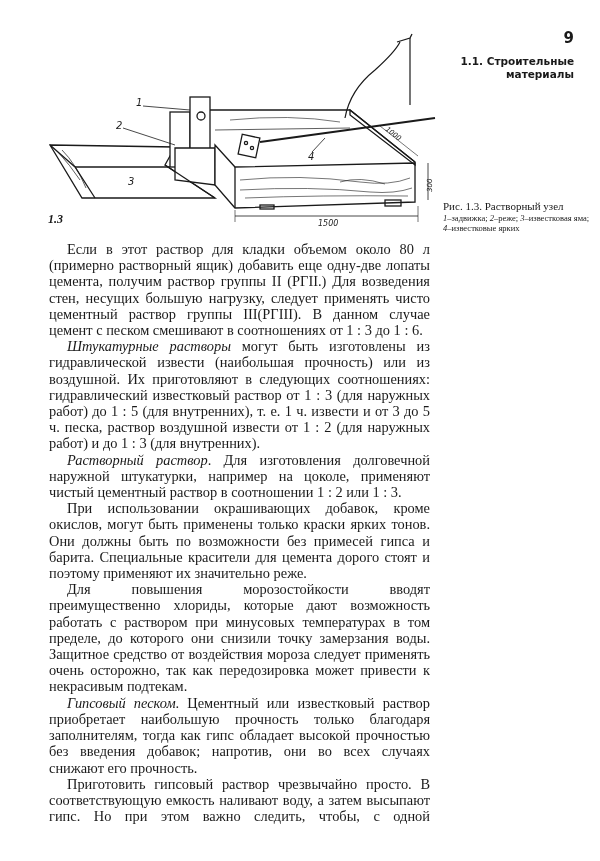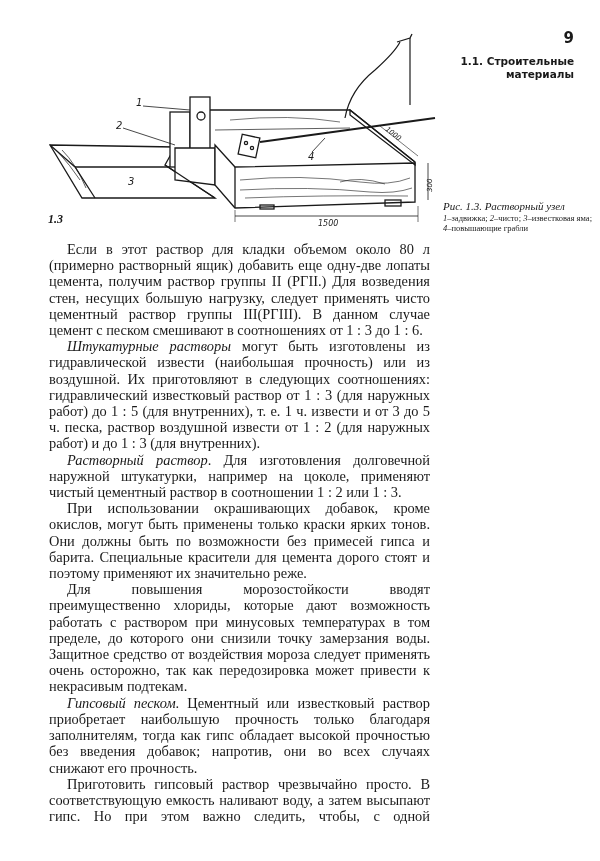--- a/index.html
+++ b/index.html
@@ -3,21 +3,21 @@
 <meta charset="utf-8">
 <style>
   html, body { margin: 0; padding: 0; background: #ffffff; }
   body { width: 600px; height: 861px; position: relative; overflow: hidden; font-family: "Liberation Serif", "DejaVu Serif", serif; color: #1a1a1a; }
   .page-number { position: absolute; right: 26px; top: 29px; font-family: "DejaVu Sans", "Liberation Sans", sans-serif; font-weight: bold; font-size: 15px; }
   .running-head { position: absolute; right: 26px; top: 55px; width: 140px; text-align: right; font-family: "DejaVu Sans", "Liberation Sans", sans-serif; font-weight: bold; font-size: 10.5px; line-height: 13px; }
   .figure { position: absolute; left: 40px; top: 30px; width: 400px; height: 205px; }
   .figure svg { width: 400px; height: 205px; }
   .fig-num { position: absolute; left: 48px; top: 212px; font-family: Liberation Serif, serif; font-style: italic; font-weight: bold; font-size: 12px; }
   .caption { position: absolute; left: 443px; top: 200px; width: 155px; font-size: 10px; line-height: 11px; }
-  .caption .cap-title { font-style: italic; font-size: 11px; line-height: 13px; }
+  .caption .cap-title { font-size: 11px; line-height: 13px; }
   .caption .cap-body { font-size: 8.5px; line-height: 10px; }
   .caption .cap-body i { font-style: italic; }
   .body-text { position: absolute; left: 49px; top: 241px; width: 381px; font-size: 14.4px; line-height: 16.2px; text-align: justify; }
   .body-text p { margin: 0; text-indent: 18px; }
   .body-text .lead { font-style: italic; margin-top: 31px; }
 </style>
 </head>
 <body>
 
 <div class="page-number">9</div>
@@ -84,23 +84,23 @@
     </g>
   </svg>
 </div>
 
 <div class="fig-num">1.3</div>
 
 <div class="caption">
   <div class="cap-title">Рис. 1.3. Растворный узел</div>
   <div class="cap-body">
     <i>1</i>–<span>задвижка</span>;
-    <i>2</i>–<span>чисто</span>;
+    <i>2</i>–<span>реже</span>;
     <i>3</i>–<span>известковая яма</span>;
-    <i>4</i>–<span>повышающие грабли</span>
+    <i>4</i>–<span>известковые ярких</span>
   </div>
 </div>
 
 <div class="body-text">
   <p><span class="lead"></span><span>Если в этот раствор для кладки объемом около 80 л (примерно растворный ящик) добавить еще одну-две лопаты цемента, получим раствор группы II (РГII.) Для возведения стен, несущих большую нагрузку, следует применять чисто цементный раствор группы III(РГIII). В данном случае цемент с песком смешивают в соотношениях от 1 : 3 до 1 : 6.</span></p>
   <p><span class="lead">Штукатурные растворы</span><span> могут быть изготовлены из гидравлической извести (наибольшая прочность) или из воздушной. Их приготовляют в следующих соотношениях: гидравлический известковый раствор от 1 : 3 (для наружных работ) до 1 : 5 (для внутренних), т. е. 1 ч. извести и от 3 до 5 ч. песка, раствор воздушной извести от 1 : 2 (для наружных работ) и до 1 : 3 (для внутренних).</span></p>
   <p><span class="lead">Растворный раствор</span><span>. Для изготовления долговечной наружной штукатурки, например на цоколе, применяют чистый цементный раствор в соотношении 1 : 2 или 1 : 3.</span></p>
   <p><span class="lead"></span><span>При использовании окрашивающих добавок, кроме окислов, могут быть применены только краски ярких тонов. Они должны быть по возможности без примесей гипса и барита. Специальные красители для цемента дорого стоят и поэтому применяют их значительно реже.</span></p>
   <p><span class="lead"></span><span>Для повышения морозостойкости вводят преимущественно хлориды, которые дают возможность работать с раствором при минусовых температурах в том пределе, до которого они снизили точку замерзания воды. Защитное средство от воздействия мороза следует применять очень осторожно, так как передозировка может привести к некрасивым подтекам.</span></p>
   <p><span class="lead">Гипсовый песком</span><span>. Цементный или известковый раствор приобретает наибольшую прочность только благодаря заполнителям, тогда как гипс обладает высокой прочностью без введения добавок; напротив, они во всех случаях снижают его прочность.</span></p>

